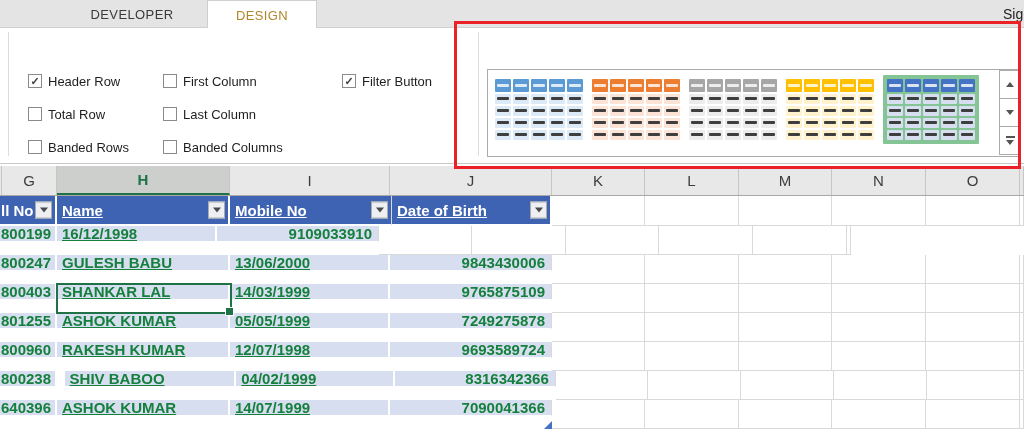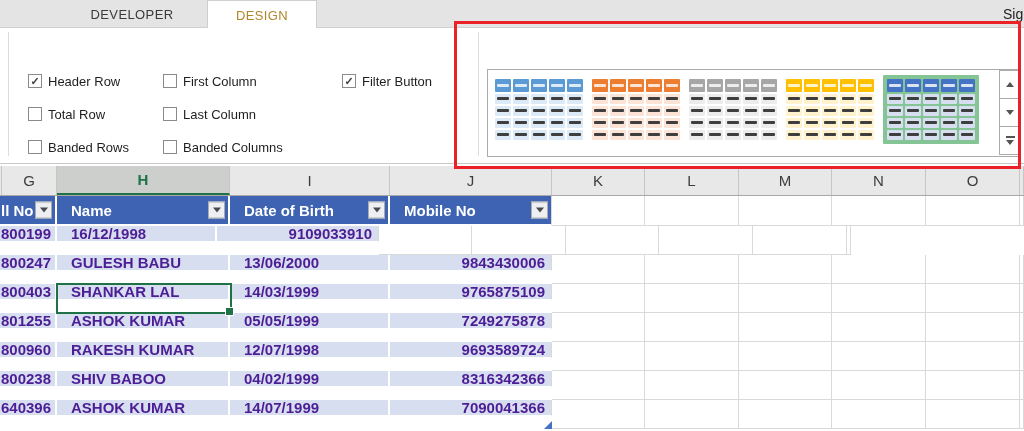--- a/index.html
+++ b/index.html
@@ -69,27 +69,27 @@
   .ch.sliver{border-right:1px solid #C6C6C6;}
   .ch.selected{background:#CDCFCD;color:#1F7245;font-weight:bold;border-bottom:2px solid #1F7245;}
 
   .rows{position:absolute;left:0;top:196px;width:1024px;z-index:3;}
   .row{display:flex;}
   .cell{box-sizing:border-box;display:flex;align-items:center;overflow:hidden;white-space:nowrap;
         font-size:15px;cursor:default;}
   .row.hdr .cell.t{height:30px;background:#3D63B2;color:#fff;font-weight:bold;
                    border-right:2px solid #fff;border-bottom:2px solid #fff;position:relative;}
   .row.hdr .cell.t.last{border-right:1px solid #D9D9D9;}
-  .row.data .cell.t{height:16px;background:#D7DEEF;color:#4c1d95;font-weight:600;
+  .row.data .cell.t{height:16px;background:#D7DEEF;color:#15803d;font-weight:600;
                     border-right:2px solid #fff;border-bottom:1px solid #fff;}
   .row.data .cell.t.last{border-right:1px solid #D9D9D9;}
   .cell.plain{background:#fff;border-right:1px solid #D9D9D9;border-bottom:1px solid #D9D9D9;}
   .row.hdr .cell.plain{height:30px;}
   .row.data .cell.plain{height:29px;}
-  .a-l{padding-left:14px;} .a-l0{padding-left:1px;} .a-r{justify-content:flex-end;padding-right:6px;}
+  .a-l{padding-left:5px;text-decoration:underline;} .a-l0{padding-left:1px;} .a-r{justify-content:flex-end;padding-right:6px;}
 
   .fbtn{position:absolute;right:3px;top:50%;transform:translateY(-50%);width:17px;height:17px;
         background:#EDEFF2;border:1px solid #ABABAB;box-sizing:border-box;display:flex;
         align-items:center;justify-content:center;cursor:default;}
   .fbtn .tri{width:0;height:0;border-left:4px solid transparent;border-right:4px solid transparent;
              border-top:5px solid #4A4A4A;}
 
   .sel-cell{position:absolute;left:56px;top:283px;width:176px;height:31px;border:2px solid #1F7245;
             box-sizing:border-box;z-index:20;pointer-events:none;}
   .fill-handle{position:absolute;right:-4px;bottom:-4px;width:7px;height:7px;background:#1F7245;
@@ -322,32 +322,32 @@
           <div class="fbtn">
             <div class="tri"></div>
           </div>
         </div>
         <div class="cell t a-l" style="width: 173px;">
           <span>Name</span>
           <div class="fbtn">
             <div class="tri"></div>
           </div>
         </div>
+        <div class="cell t a-l last" style="width: 162px;">
+          <span>Mobile No</span>
+          <div class="fbtn">
+            <div class="tri"></div>
+          </div>
+        </div>
         <div class="cell t a-l" style="width: 160px;">
           <span>Date of Birth</span>
           <div class="fbtn">
             <div class="tri"></div>
           </div>
         </div>
-        <div class="cell t a-l last" style="width: 162px;">
-          <span>Mobile No</span>
-          <div class="fbtn">
-            <div class="tri"></div>
-          </div>
-        </div>
         <div class="cell plain" style="width: 93px;"></div>
         <div class="cell plain" style="width: 94px;"></div>
         <div class="cell plain" style="width: 93px;"></div>
         <div class="cell plain" style="width: 94px;"></div>
         <div class="cell plain" style="width: 94px;"></div>
         <div class="cell plain" style="width: 4px;"></div>
       </div>
       <div class="row data">
         <div class="cell t a-l0" style="width: 57px;">800199</div>
         <div class="cell t a-l" style="width: 160px;">16/12/1998</div>
@@ -402,21 +402,21 @@
         <div class="cell t a-r last" style="width: 162px;">9693589724</div>
         <div class="cell plain" style="width: 93px;"></div>
         <div class="cell plain" style="width: 94px;"></div>
         <div class="cell plain" style="width: 93px;"></div>
         <div class="cell plain" style="width: 94px;"></div>
         <div class="cell plain" style="width: 94px;"></div>
         <div class="cell plain" style="width: 4px;"></div>
       </div>
       <div class="row data">
         <div class="cell t a-l0" style="width: 57px;">800238</div>
-        <div class="cell t a-l" style="width: 173px;">SHIV BABOO</div>
+        <div class="cell t a-l" style="width: 173px; margin-left: 8px;">SHIV BABOO</div>
         <div class="cell t a-l" style="width: 160px;">04/02/1999</div>
         <div class="cell t a-r last" style="width: 162px;">8316342366</div>
         <div class="cell plain" style="width: 93px;"></div>
         <div class="cell plain" style="width: 94px;"></div>
         <div class="cell plain" style="width: 93px;"></div>
         <div class="cell plain" style="width: 94px;"></div>
         <div class="cell plain" style="width: 94px;"></div>
         <div class="cell plain" style="width: 4px;"></div>
       </div>
       <div class="row data">

